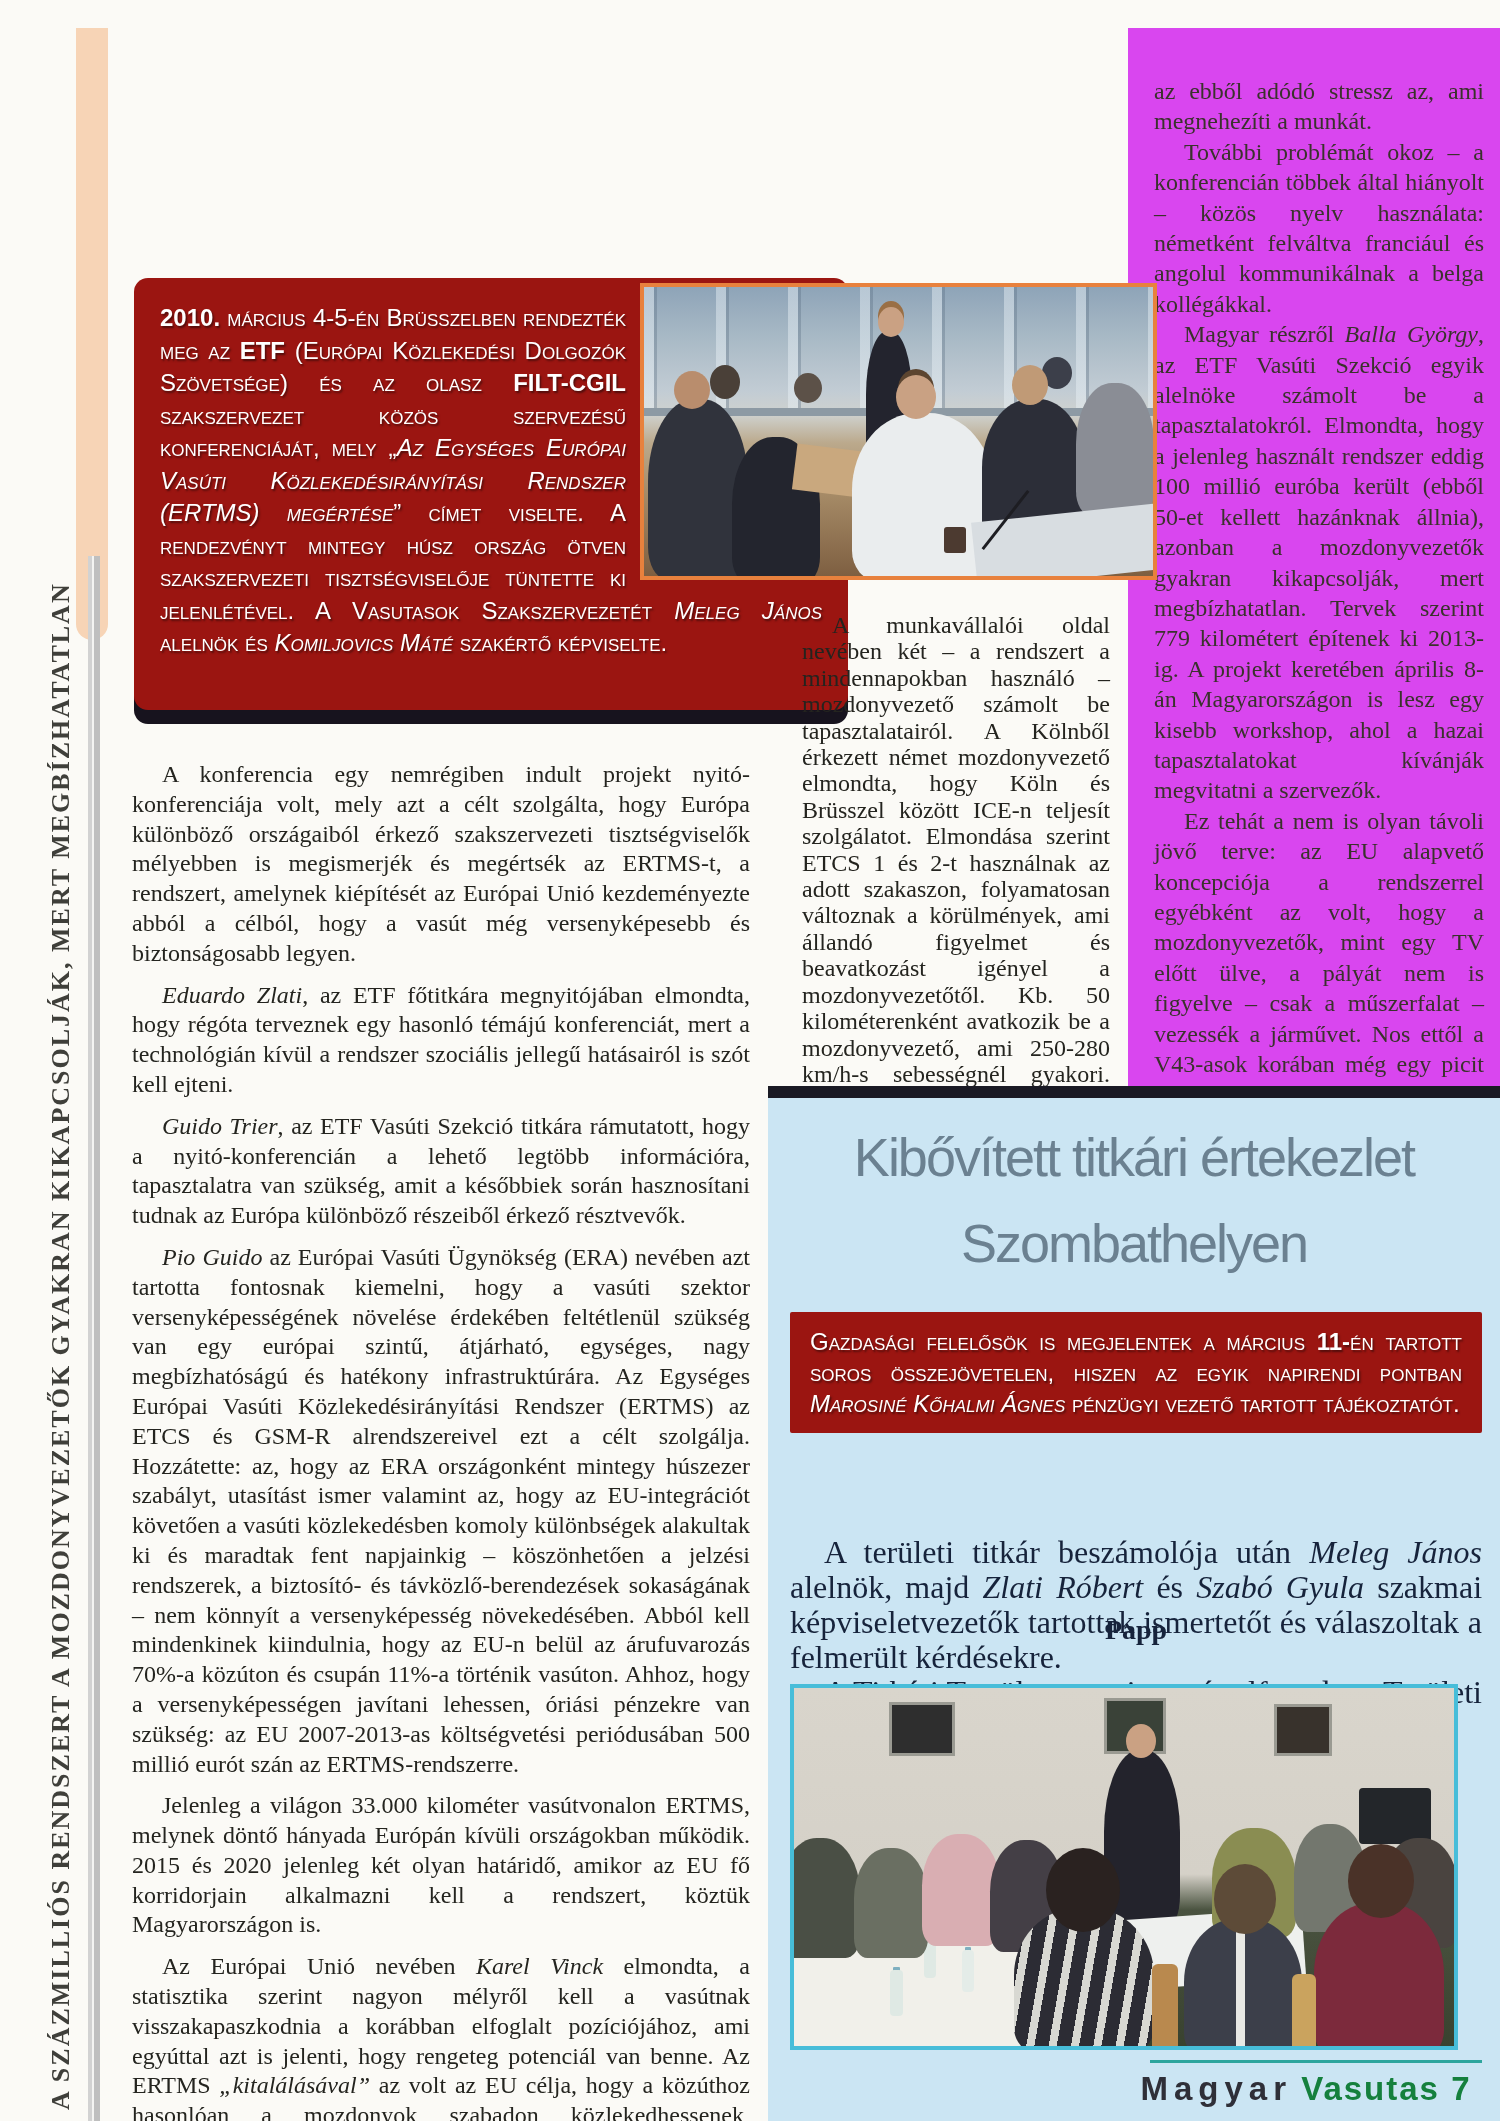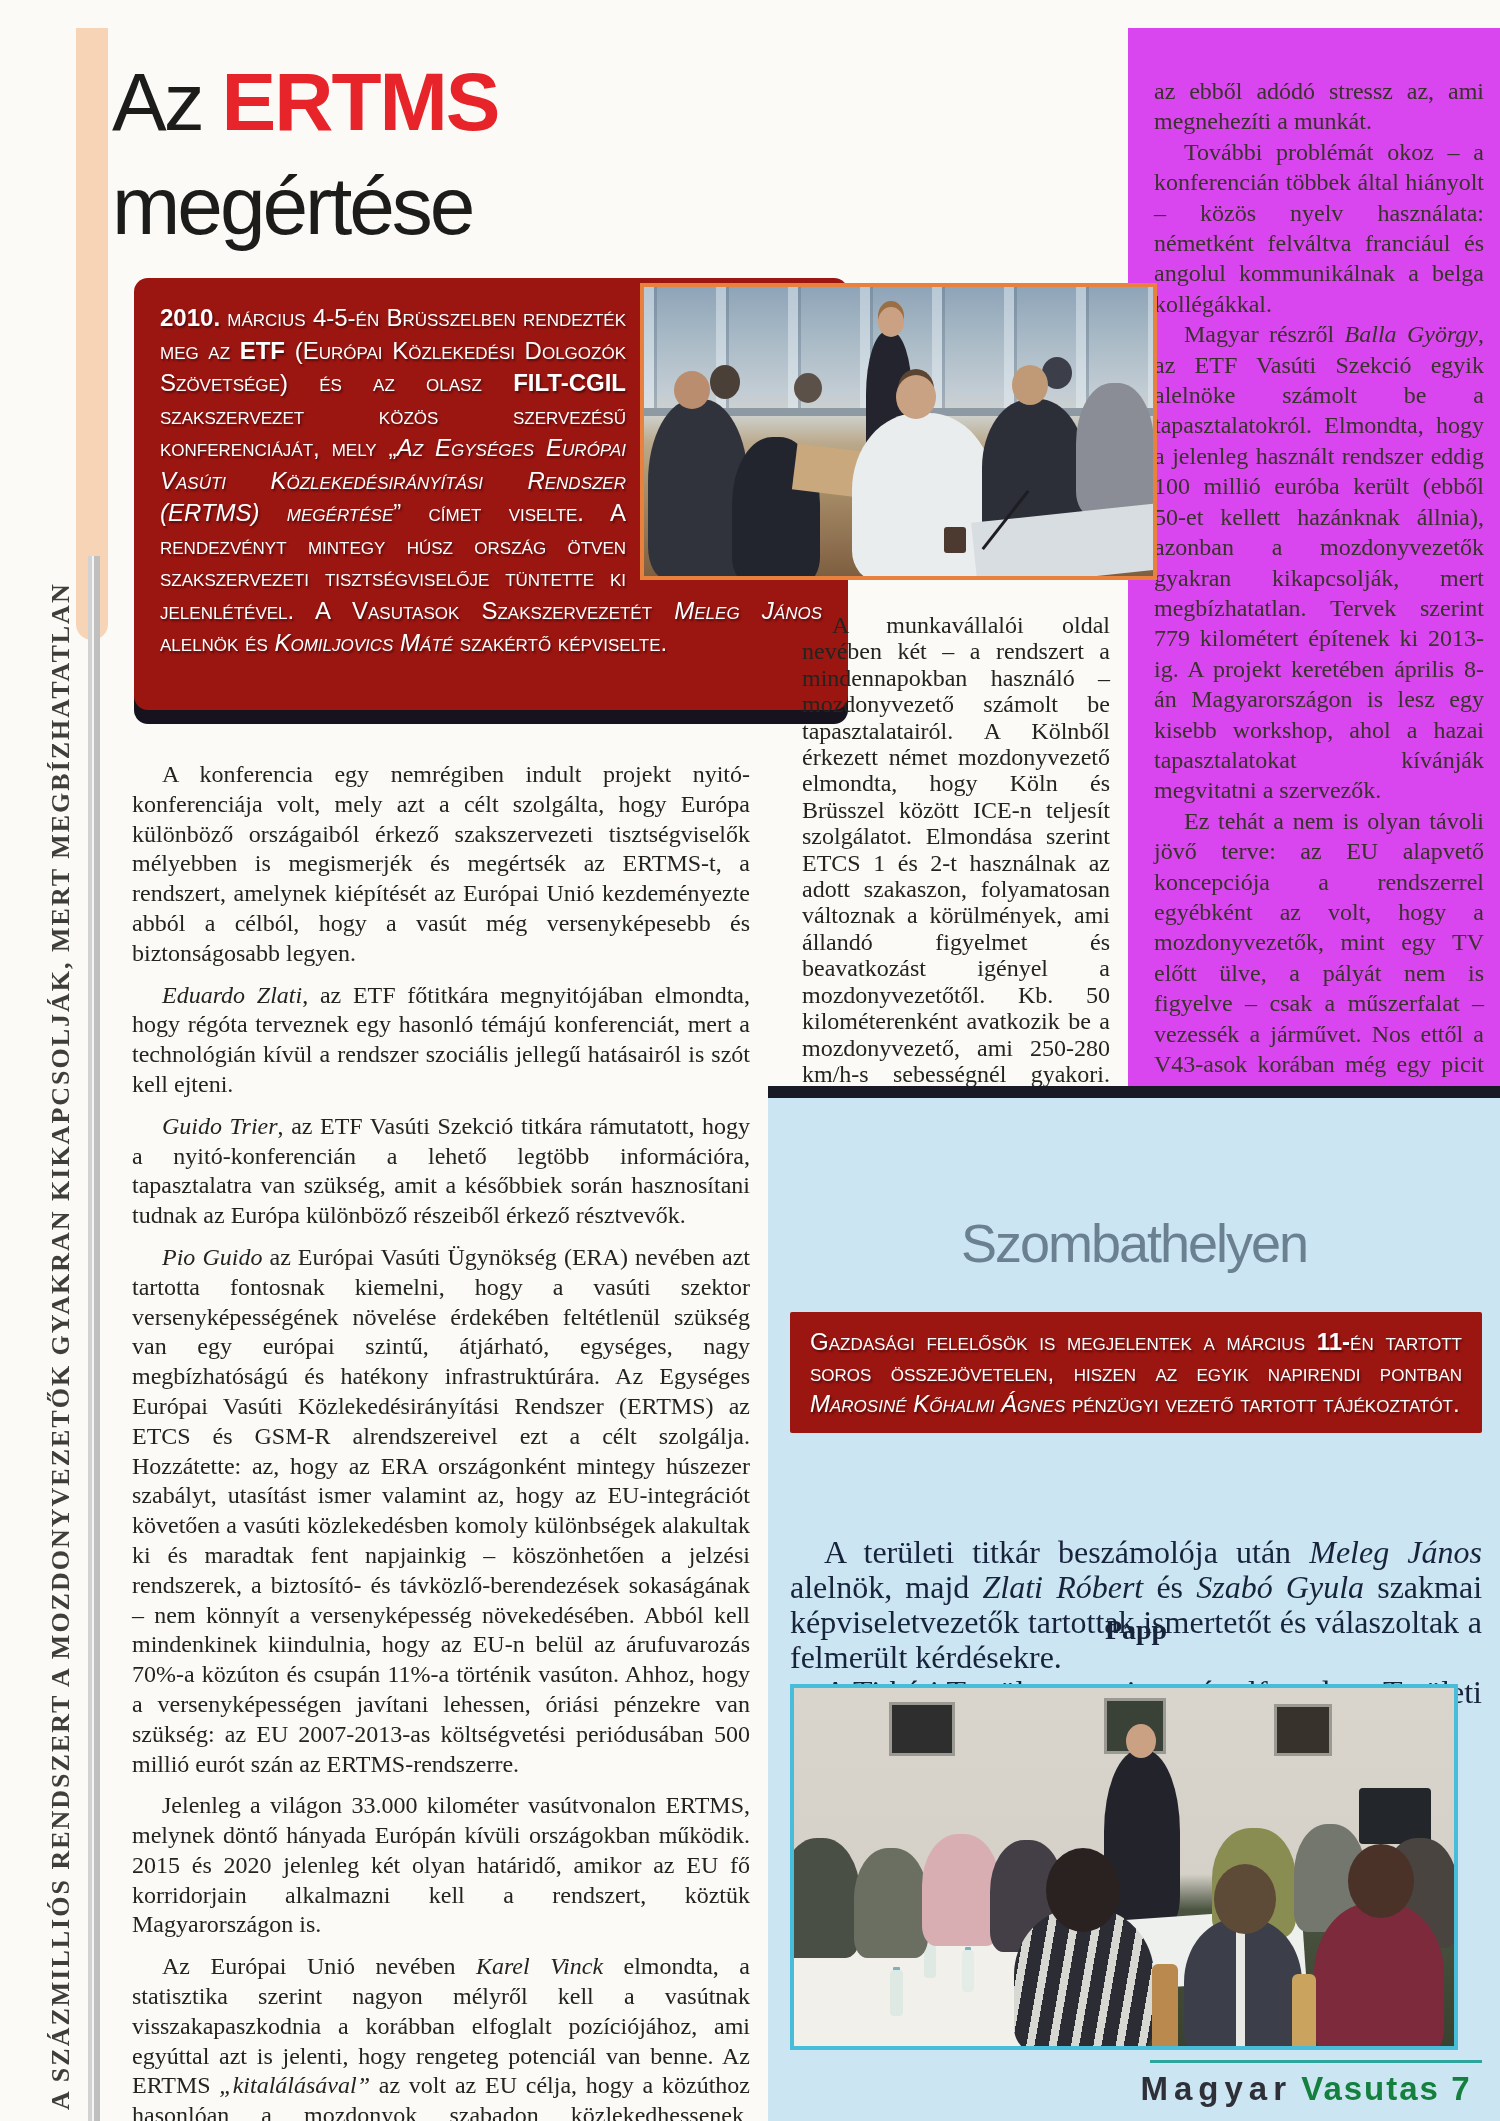--- a/index.html
+++ b/index.html
@@ -78,24 +78,20 @@
 </style>
 </head>
 <body>
 
 <div class="page">
 
   <div class="abs peach-bar"></div>
   <div class="abs vbar"></div>
   <div class="abs vtext">A SZÁZMILLIÓS RENDSZERT A MOZDONYVEZETŐK GYAKRAN KIKAPCSOLJÁK, MERT MEGBÍZHATATLAN</div>
 
-  <h1 class="abs title1">
-    <span class="t-line1"><span>Az </span><span class="t-red">ERTMS</span><span> megértése</span></span>
-    <span class="t-line2">– magyar füllel</span>
-  </h1>
 
   <div class="abs leadbox">
     <div class="lead-spacer"></div>
     <p class="lead-text"><b>2010.</b> március 4-5-én Brüsszelben rendezték meg az <b>ETF</b> (Európai Közlekedési Dolgozók Szövetsége) és az olasz <b>FILT-CGIL</b> szakszervezet közös szervezésű konferenciáját, mely „<i>Az Egységes Európai Vasúti Közlekedésirányítási Rendszer (ERTMS) megértése</i>” címet viselte. A rendezvényt mintegy húsz ország ötven szakszervezeti tisztségviselője tüntette ki jelenlétével. A Vasutasok Szakszervezetét <i>Meleg János</i> alelnök és <i>Komiljovics Máté</i> szakértő képviselte.</p>
   </div>
 
   <div class="abs photo1">
     <div class="abs" style="left:0;top:0;width:100%;height:44%;background:repeating-linear-gradient(90deg,rgba(235,243,248,.45) 0 10px,rgba(88,108,128,.35) 10px 13px,rgba(255,255,255,0) 13px 72px);"></div>
     <div class="abs" style="left:0;top:42%;width:100%;height:8px;background:#8d9aa4;"></div>
     <div class="abs head" style="left:66px;top:78px;width:30px;height:34px;background:#4a4038;"></div>
@@ -134,21 +130,21 @@
         <p>az ebből adódó stressz az, ami megnehezíti a munkát.</p>
         <p>További problémát okoz – a konferencián többek által hiányolt – közös nyelv használata: németként felváltva franciául és angolul kommunikálnak a belga kollégákkal.</p>
         <p>Magyar részről <i>Balla György</i>, az ETF Vasúti Szekció egyik alelnöke számolt be a tapasztalatokról. Elmondta, hogy a jelenleg használt rendszer eddig 100 millió euróba került (ebből 50-et kellett hazánknak állnia), azonban a mozdonyvezetők gyakran kikapcsolják, mert megbízhatatlan. Tervek szerint 779 kilométert építenek ki 2013-ig. A projekt keretében április 8-án Magyarországon is lesz egy kisebb workshop, ahol a hazai tapasztalatokat kívánják megvitatni a szervezők.</p>
         <p>Ez tehát a nem is olyan távoli jövő terve: az EU alapvető koncepciója a rendszerrel egyébként az volt, hogy a mozdonyvezetők, mint egy TV előtt ülve, a pályát nem is figyelve – csak a műszerfalat – vezessék a járművet. Nos ettől a V43-asok korában még egy picit messze állunk.</p>
       </div>
     <p class="sig">Komiljovics Máté</p>
   </div>
 
   <div class="abs blue-section">
     <h2 class="title2">
-      <br>
+      <span>Kibővített titkári értekezlet</span><br>
       <span>Szombathelyen</span>
     </h2>
     <div class="leadbox2">
       <p>Gazdasági felelősök is megjelentek a március <b>11-</b>én tartott soros összejövetelen, hiszen az egyik napirendi pontban <i>Marosiné Kőhalmi Ágnes</i> pénzügyi vezető tartott tájékoztatót.</p>
     </div>
     <div class="body2">
         <p>A területi titkár beszámolója után <i>Meleg János</i> alelnök, majd <i>Zlati Róbert</i> és <i>Szabó Gyula</i> szakmai képviseletvezetők tartottak ismertetőt és válaszoltak a felmerült kérdésekre.</p>
         <p>A Titkári Testület megvitatta és elfogadta a Területi Képviselet költség-felhasználási tervét.</p>
       </div>
     <p class="sig2">Papp</p>

